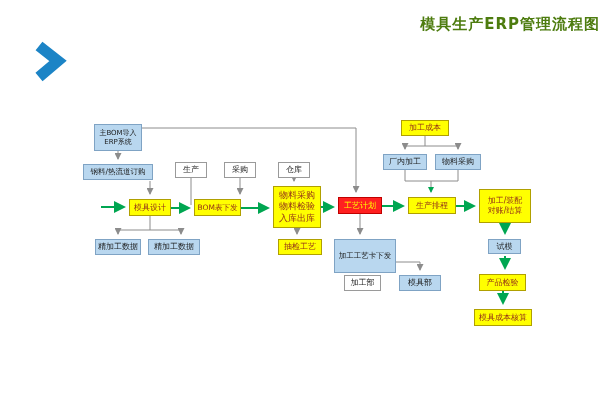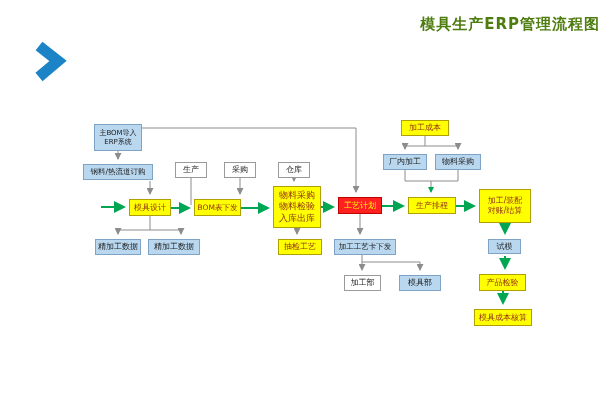--- a/index.html
+++ b/index.html
@@ -89,20 +89,20 @@
   <div class="node red" style="left:338px;top:197px;width:44px;height:17px;z-index:3">工艺计划</div>
   <div class="node yellow" style="left:408px;top:197px;width:48px;height:17px;z-index:3">生产排程</div>
   <div class="node yellow" style="left:479px;top:189px;width:52px;height:34px;z-index:3">加工/装配
 对账/结算</div>
   <div class="node yellow" style="left:401px;top:120px;width:48px;height:16px;z-index:3">加工成本</div>
   <div class="node blue" style="left:383px;top:154px;width:44px;height:16px;z-index:3">厂内加工</div>
   <div class="node blue" style="left:435px;top:154px;width:46px;height:16px;z-index:3">物料采购</div>
   <div class="node blue" style="left:95px;top:239px;width:46px;height:16px;z-index:3">精加工数据</div>
   <div class="node blue" style="left:148px;top:239px;width:52px;height:16px;z-index:3">精加工数据</div>
   <div class="node yellow" style="left:278px;top:239px;width:44px;height:16px;z-index:3">抽检工艺</div>
-  <div class="node blue" style="left:334px;top:239px;width:62px;height:16px;font-size:7.5px;z-index:3">加工工艺卡下发</div>
+  <div class="node blue" style="left:334px;top:239px;width:62px;height:34px;font-size:7.5px;z-index:3">加工工艺卡下发</div>
   <div class="node white" style="left:344px;top:275px;width:37px;height:16px;z-index:3">加工部</div>
   <div class="node blue" style="left:399px;top:275px;width:42px;height:16px;z-index:3">模具部</div>
   <div class="node blue" style="left:488px;top:239px;width:33px;height:15px;z-index:3">试模</div>
   <div class="node yellow" style="left:479px;top:274px;width:47px;height:17px;z-index:3">产品检验</div>
   <div class="node yellow" style="left:474px;top:309px;width:58px;height:17px;z-index:3">模具成本核算</div>
 
 </div>
 
 </body></html>

